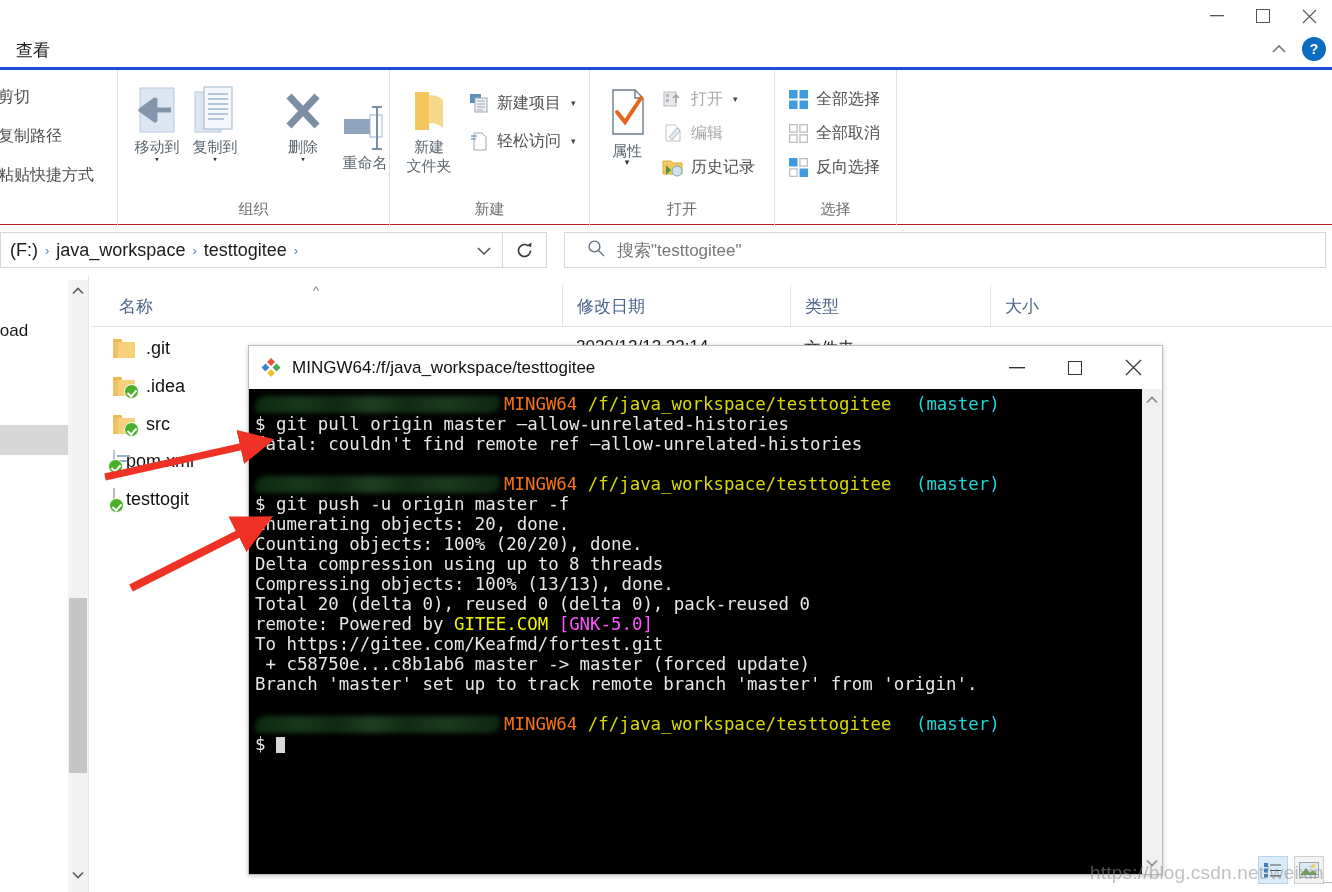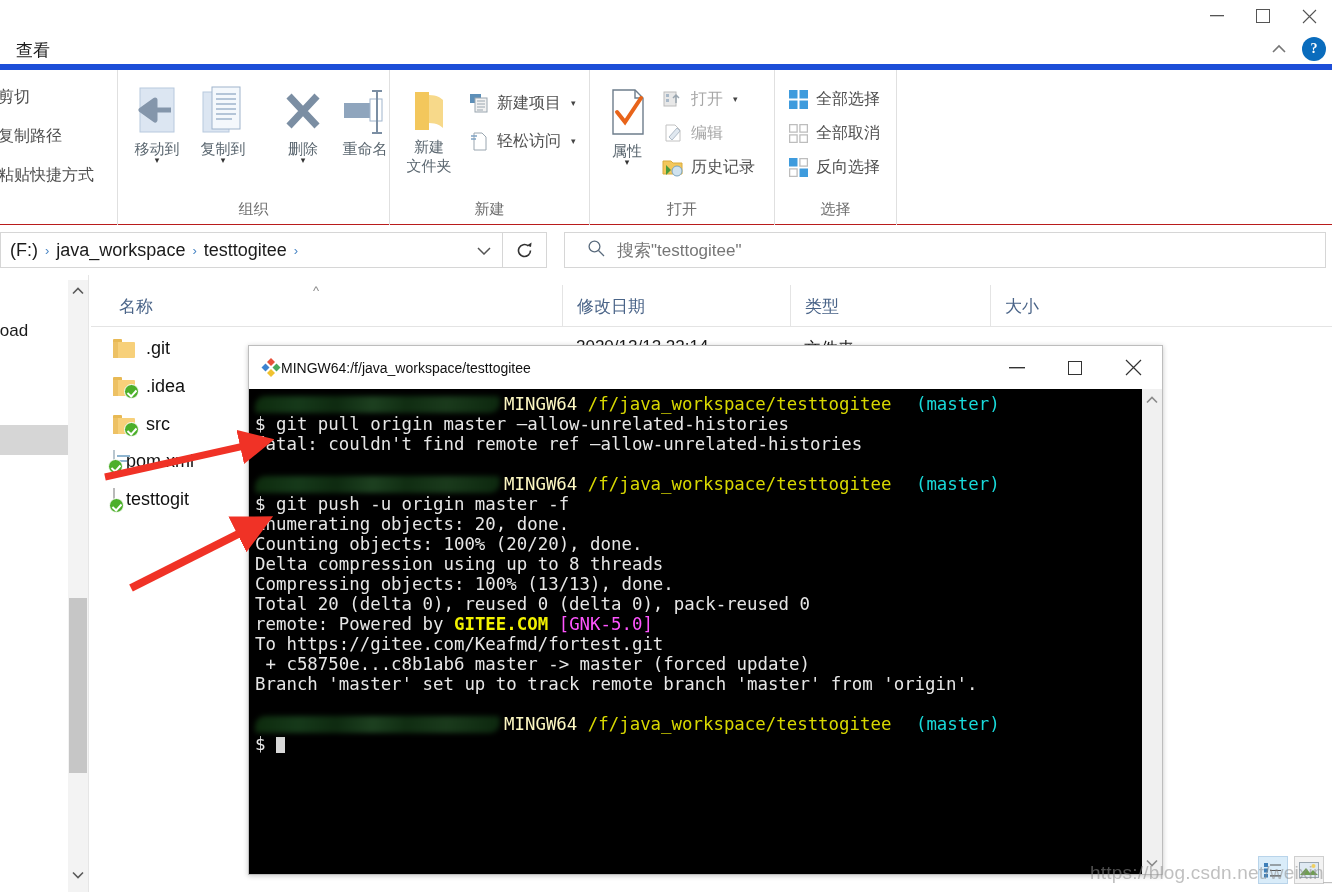--- a/index.html
+++ b/index.html
@@ -17,21 +17,21 @@
   #explorer { position:absolute; inset:0; background:#fff; }
 
   
   .titlebar { height:32px; position:relative; }
   .wincontrols { position:absolute; top:0; right:0; display:flex; height:32px; }
   .wc { width:46px; height:32px; display:flex; align-items:center; justify-content:center;
         color:#444; font-size:13px; }
   .wc svg { display:block; }
 
   
-  .tabsrow { height:38px; position:relative; border-bottom:6px solid #1d4ed8;font-family:Liberation Serif, serif;}
+  .tabsrow { height:38px; position:relative; border-bottom:3px solid #1d4ed8;}
   .tab { position:absolute; left:8px; top:5px; font-size:17px; color:#1a1a1a; padding:2px 8px;}
   .tabsright { position:absolute; right:6px; top:4px; display:flex; align-items:center; gap:10px;}
   .chev { width:26px;height:26px;display:flex;align-items:center;justify-content:center;color:#777;}
   .helpbtn { width:24px;height:24px;border-radius:50%;background:#0a6cbd;color:#fff;
              font-size:14px;font-weight:bold;display:flex;align-items:center;justify-content:center;}
 
   
   .ribbon { height:155px; position:relative; background:#fff; border-bottom:1px solid #b91c1c;}
   .rgroup { position:absolute; top:0; height:155px; border-right:1px solid #e0e0e0; }
   .glabel { position:absolute; bottom:6px; left:0; right:0; text-align:center;
@@ -96,36 +96,36 @@
   .xmlicon { width:20px;height:23px;background:#fff;border:1px solid #b9c6cf; position:relative;}
   .xmlicon::before{content:"";position:absolute;left:3px;top:4px;width:13px;height:2px;background:#8fb5d0;}
   .xmlicon::after{content:"";position:absolute;left:3px;top:9px;width:10px;height:2px;background:#8fb5d0;}
   .plainfile { width:20px;height:23px;background:#fff;border:1px solid #b9b9b9;}
 
   
   #term { position:absolute; left:248px; top:345px; width:915px; height:530px;
           background:#fff; border:1px solid #bdbdbd; box-shadow:0 1px 5px rgba(0,0,0,.22);}
   .tbar { height:43px; display:flex; align-items:center; position:relative; background:#fff;}
   .tbar .licon { width:20px;height:20px;margin-left:12px;position:relative;}
-  .tbar .ttitle { font-size:14px; color:#111; }
+  .tbar .ttitle { margin-left:11px; font-size:17px; color:#111; }
   .tbar .tctl { position:absolute; right:0; top:0; display:flex; height:43px; }
   .tbar .tctl div { width:58px; display:flex;align-items:center;justify-content:center;color:#333;}
   .tbody { position:absolute; left:0; right:0; top:43px; bottom:0; background:#000; display:flex;}
   .tscreen { flex:1; padding:5px 0 0 6px; overflow:hidden; position:relative;}
   .tline { font-family:"DejaVu Sans Mono","Liberation Mono",monospace;
            font-size:17.4px; line-height:20px; white-space:pre; color:#d8d8d8; height:20px;}
   .redact { display:inline-block; width:245px; height:17px; vertical-align:-3px;
             background:linear-gradient(95deg,#0d2a0d 0%,#16391a 18%,#0e2a10 33%,#1d4020 48%,
                        #102d12 62%,#1a3a1c 78%,#0c270e 100%);
             filter:blur(2.4px); border-radius:10px 3px 10px 3px; margin-right:4px;}
-  .m { color:#fef9c3; }
+  .m { color:#f97316; }
   .y { color:#d8d800; }
   .c { color:#18d8d8;margin-left:14px; }
   .w { color:#e6e6e6; }
-  .yb { color:#f2f200; font-weight:bold;}
+  .yb { color:#f2f200; font-weight:normal;}
   .mb { color:#ff55ff; }
   .cursor { display:inline-block; width:9px; height:16px; background:#d8d8d8; vertical-align:-3px;}
   .tscroll { width:20px; background:#f0f0f0; position:relative;}
   .tscroll .a { height:22px; display:flex;align-items:center;justify-content:center;color:#8a8a8a;font-size:11px;}
   .tscroll .a.bot { position:absolute; bottom:0; left:0; right:0;}
 
   
   .arrowlayer { position:absolute; inset:0; pointer-events:none; }
 
   
@@ -176,34 +176,34 @@
   </div>
 
   <div class="ribbon">
 
     <div class="rgroup" style="left:-30px;width:148px;">
       <div class="clippedtext" style="left:28px; top:17px;">剪切</div>
       <div class="clippedtext" style="left:28px; top:56px;">复制路径</div>
       <div class="clippedtext" style="left:28px; top:95px;">粘贴快捷方式</div>
     </div>
 
-    <div class="rgroup" style="left:118px; width:272px;">
+    <div class="rgroup" style="left:118px; width:272px;font-family:Liberation Mono, monospace;">
 
       <div class="bigbtn" style="left:6px; top:12px;">
         <div class="ico">
           <svg width="48" height="52" viewBox="0 0 48 52">
             <rect x="7" y="2" width="34" height="44" fill="#dce6f2" stroke="#b8c9de"></rect>
             <path d="M38 24 L22 24 M22 24 L22 14 L8 24 L22 34 L22 24Z" fill="#8496ab" stroke="#8496ab" stroke-width="5" stroke-linejoin="round"></path>
           </svg>
         </div>
         <div class="lab">移动到</div>
         <div class="caret">▾</div>
       </div>
 
-      <div class="bigbtn" style="left:72px; top:12px;">
+      <div class="bigbtn" style="left:64px; top:12px;">
         <div class="ico">
           <svg width="48" height="52" viewBox="0 0 48 52">
             <rect x="4" y="6" width="26" height="40" fill="#dce6f2" stroke="#b8c9de"></rect>
             <rect x="13" y="1" width="28" height="42" fill="#f4f8fc" stroke="#9fb4cc"></rect>
             <g stroke="#9fb4cc" stroke-width="1.4">
               <path d="M17 8h20M17 13h20M17 18h20M17 23h20M17 28h20M17 33h16"></path>
             </g>
           </svg>
         </div>
         <div class="lab">复制到</div>
@@ -213,21 +213,21 @@
       <div class="bigbtn" style="left:152px; top:12px;">
         <div class="ico">
           <svg width="48" height="52" viewBox="0 0 48 52">
             <path d="M10 10 L38 40 M38 10 L10 40" stroke="#7b8ea3" stroke-width="7" stroke-linecap="butt"></path>
           </svg>
         </div>
         <div class="lab">删除</div>
         <div class="caret">▾</div>
       </div>
 
-      <div class="bigbtn" style="left:214px; top:12px;">
+      <div class="bigbtn" style="left:214px; top:28px;">
         <div class="ico">
           <svg width="52" height="52" viewBox="0 0 52 52">
             <rect x="5" y="17" width="26" height="15" fill="#8fa5bd"></rect>
             <rect x="31" y="13" width="12" height="22" fill="#fff" stroke="#9fb4cc"></rect>
             <path d="M38 5 v42 M33 5 h10 M33 47 h10" stroke="#7b8ea3" stroke-width="2" fill="none"></path>
           </svg>
         </div>
         <div class="lab">重命名</div>
       </div>
       <div class="glabel">组织</div>

